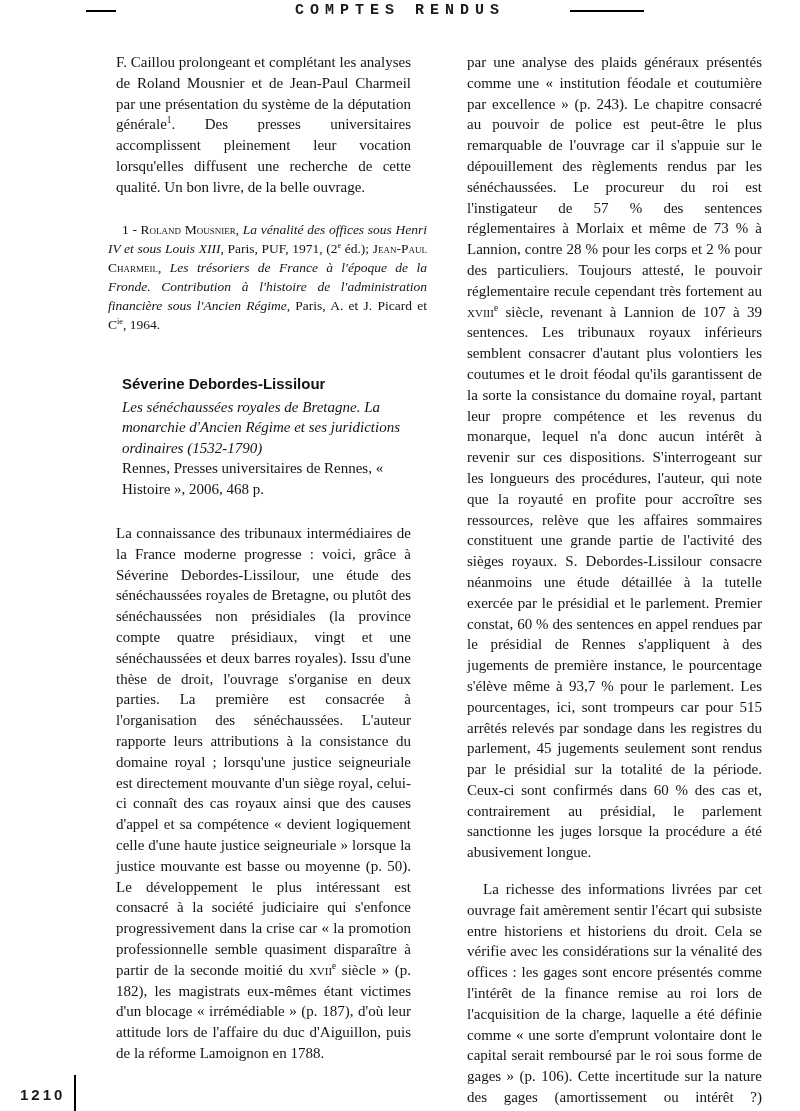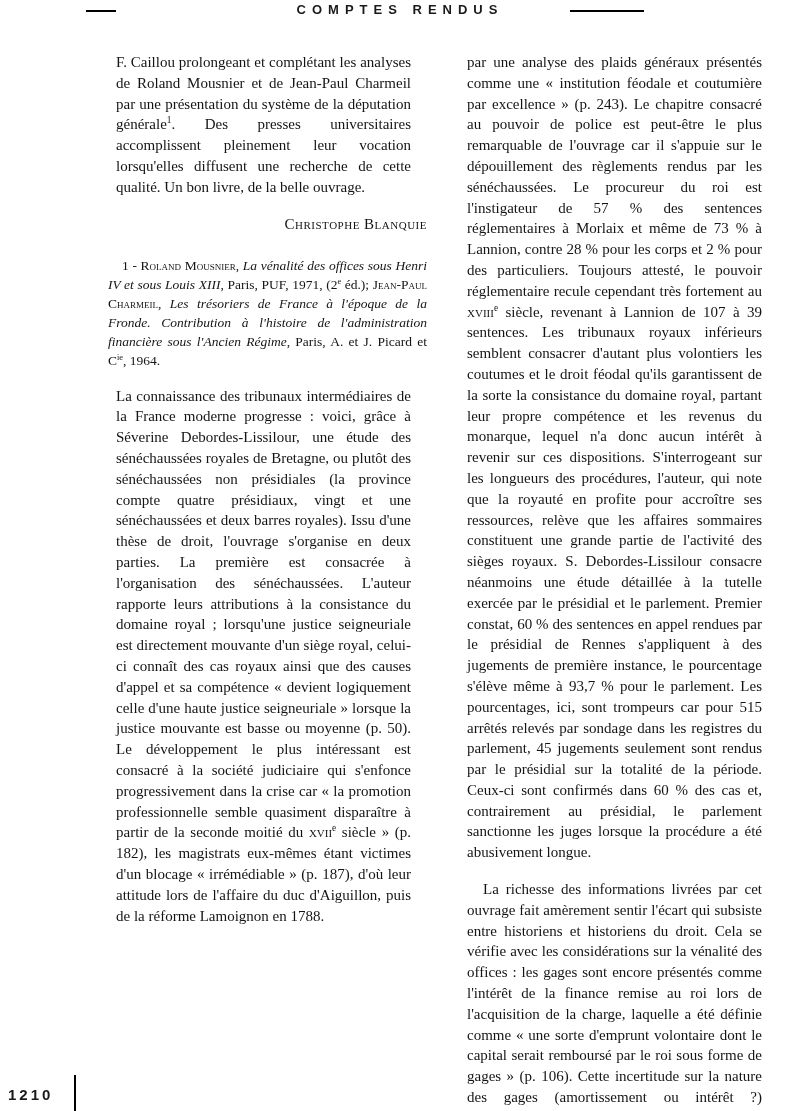--- a/index.html
+++ b/index.html
@@ -18,22 +18,22 @@
     color: #141414;
   }
 
   
   .page-header { position: absolute; top: 0; left: 0; right: 0; height: 30px; }
   .running-head {
     position: absolute;
     top: 2px; left: 0; right: 0;
     margin: 0;
     text-align: center;
-    font-family: Liberation Sans, sans-serif;
-    font-size: 13px;
+    font-family: Liberation Mono, monospace;
+    font-size: 15px;
     font-weight: 700;
     letter-spacing: 6px;
     color: #1a1a1a;
   }
   .header-rule { position: absolute; top: 10px; height: 1.5px; background: #000; }
   .rule-left  { left: 86px;  width: 30px; }
   .rule-right { right: 156px; width: 74px; }
 
   
   .columns {
@@ -101,21 +101,21 @@
   .run-sc { font-variant: small-caps; }
   .run-sup {
     vertical-align: super;
     font-size: 0.62em;
     line-height: 0;
   }
 
   
   .page-number {
     position: absolute;
-    left: 8px;
+    left: 20px;
     bottom: 8px;
     font-family: "Liberation Sans", sans-serif;
     font-size: 15px;
     font-weight: 600;
     letter-spacing: 3px;
     color: #1a1a1a;
   }
   .folio-rule {
     position: absolute;
     left: 74px;
@@ -133,23 +133,27 @@
   <header class="page-header">
     <span class="header-rule rule-left"></span>
     <h1 class="running-head">COMPTES RENDUS</h1>
     <span class="header-rule rule-right"></span>
   </header>
 
   <main class="columns">
 
     <section class="column column-left">
       <p class="body-text"><span class="run-n">F. Caillou prolongeant et complétant les analyses de Roland Mousnier et de Jean-Paul Charmeil par une présentation du système de la députation générale</span><span class="run-sup">1</span><span class="run-n">. Des presses universitaires accomplissent pleinement leur vocation lorsqu'elles diffusent une recherche de cette qualité. Un bon livre, de la belle ouvrage.</span></p>
-      <p class="signature">Christophe Blanquie</p>
       <p class="footnote"><span class="run-n">1 - </span><span class="run-sc">Roland Mousnier</span><span class="run-n">, </span><span class="run-i">La vénalité des offices sous Henri IV et sous Louis XIII</span><span class="run-n">, Paris, PUF, 1971, (2</span><span class="run-sup">e</span><span class="run-n"> éd.); </span><span class="run-sc">Jean-Paul Charmeil</span><span class="run-n">, </span><span class="run-i">Les trésoriers de France à l'époque de la Fronde. Contribution à l'histoire de l'administration financière sous l'Ancien Régime</span><span class="run-n">, Paris, A. et J. Picard et C</span><span class="run-sup">ie</span><span class="run-n">, 1964.</span></p>
 
+      <div class="review-heading">
+        <p class="review-author">Séverine Debordes-Lissilour</p>
+        <p class="review-title">Les sénéchaussées royales de Bretagne. La monarchie d'Ancien Régime et ses juridictions ordinaires (1532-1790)</p>
+        <p class="review-imprint">Rennes, Presses universitaires de Rennes, « Histoire », 2006, 468 p.</p>
+      </div>
 
       <p class="body-text"><span class="run-n">La connaissance des tribunaux intermédiaires de la France moderne progresse : voici, grâce à Séverine Debordes-Lissilour, une étude des sénéchaussées royales de Bretagne, ou plutôt des sénéchaussées non présidiales (la province compte quatre présidiaux, vingt et une sénéchaussées et deux barres royales). Issu d'une thèse de droit, l'ouvrage s'organise en deux parties. La première est consacrée à l'organisation des sénéchaussées. L'auteur rapporte leurs attributions à la consistance du domaine royal ; lorsqu'une justice seigneuriale est directement mouvante d'un siège royal, celui-ci connaît des cas royaux ainsi que des causes d'appel et sa compétence « devient logiquement celle d'une haute justice seigneuriale » lorsque la justice mouvante est basse ou moyenne (p. 50). Le développement le plus intéressant est consacré à la société judiciaire qui s'enfonce progressivement dans la crise car « la promotion professionnelle semble quasiment disparaître à partir de la seconde moitié du </span><span class="run-sc">xvii</span><span class="run-sup">e</span><span class="run-n"> siècle » (p. 182), les magistrats eux-mêmes étant victimes d'un blocage « irrémédiable » (p. 187), d'où leur attitude lors de l'affaire du duc d'Aiguillon, puis de la réforme Lamoignon en 1788.</span></p>
     </section>
 
     <section class="column column-right">
       <p class="body-text"><span class="run-n">par une analyse des plaids généraux présentés comme une « institution féodale et coutumière par excellence » (p. 243). Le chapitre consacré au pouvoir de police est peut-être le plus remarquable de l'ouvrage car il s'appuie sur le dépouillement des règlements rendus par les sénéchaussées. Le procureur du roi est l'instigateur de 57 % des sentences réglementaires à Morlaix et même de 73 % à Lannion, contre 28 % pour les corps et 2 % pour des particuliers. Toujours attesté, le pouvoir réglementaire recule cependant très fortement au </span><span class="run-sc">xviii</span><span class="run-sup">e</span><span class="run-n"> siècle, revenant à Lannion de 107 à 39 sentences. Les tribunaux royaux inférieurs semblent consacrer d'autant plus volontiers les coutumes et le droit féodal qu'ils garantissent de la sorte la consistance du domaine royal, partant leur propre compétence et les revenus du monarque, lequel n'a donc aucun intérêt à revenir sur ces dispositions. S'interrogeant sur les longueurs des procédures, l'auteur, qui note que la royauté en profite pour accroître ses ressources, relève que les affaires sommaires constituent une grande partie de l'activité des sièges royaux. S. Debordes-Lissilour consacre néanmoins une étude détaillée à la tutelle exercée par le présidial et le parlement. Premier constat, 60 % des sentences en appel rendues par le présidial de Rennes s'appliquent à des jugements de première instance, le pourcentage s'élève même à 93,7 % pour le parlement. Les pourcentages, ici, sont trompeurs car pour 515 arrêtés relevés par sondage dans les registres du parlement, 45 jugements seulement sont rendus par le présidial sur la totalité de la période. Ceux-ci sont confirmés dans 60 % des cas et, contrairement au présidial, le parlement sanctionne les juges lorsque la procédure a été abusivement longue.</span></p>
       <p class="body-text indent">La richesse des informations livrées par cet ouvrage fait amèrement sentir l'écart qui subsiste entre historiens et historiens du droit. Cela se vérifie avec les considérations sur la vénalité des offices : les gages sont encore présentés comme l'intérêt de la finance remise au roi lors de l'acquisition de la charge, laquelle a été définie comme « une sorte d'emprunt volontaire dont le capital serait remboursé par le roi sous forme de gages » (p. 106). Cette incertitude sur la nature des gages (amortissement ou intérêt ?) correspond à une confusion entre finance et valeur vénale que la lecture</p>
     </section>
 
   </main>

